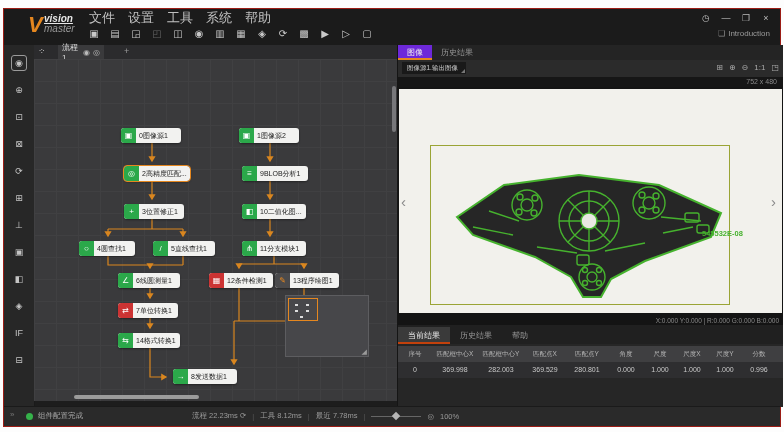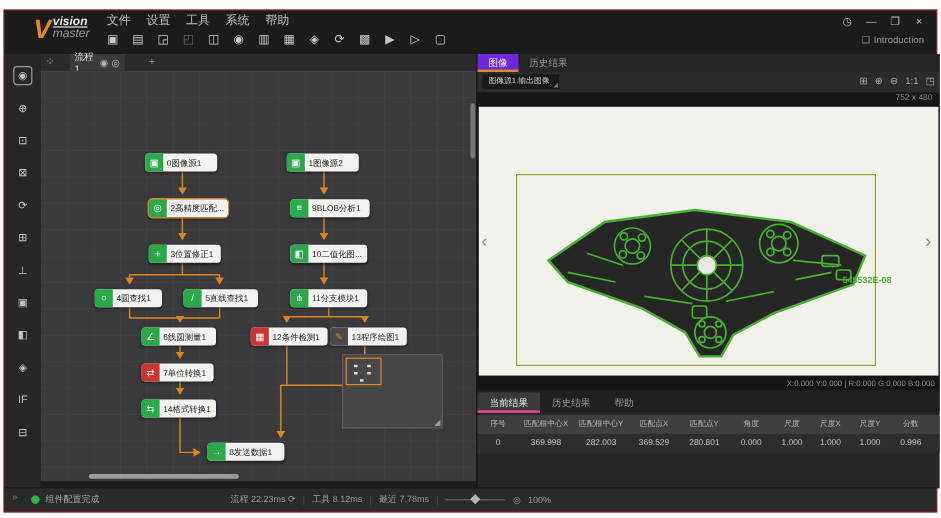--- a/index.html
+++ b/index.html
@@ -7,21 +7,21 @@
          font-family:"Liberation Sans","DejaVu Sans",sans-serif;}
   .abs{position:absolute;}
   #win{left:3px;top:8px;width:778px;height:419px;background:#1d1d1d;border:1px solid #9b1c15;box-sizing:border-box;}
 
   
   #titlebar{left:0;top:0;width:100%;height:36px;background:#1b1b1b;}
   #logo-v{left:24px;top:3px;font-style:italic;font-weight:bold;font-size:22px;color:#e5871f;line-height:26px;}
   .logo-txt{left:40px;font-style:italic;color:#e8e8e8;font-size:10px;font-weight:bold;line-height:10px;}
   #logo-sub{color:#9a9a9a;font-weight:normal;}
   #menus{left:85px;top:2px;height:13px;display:flex;gap:13px;}
-  .menu-item{color:#c0c0c0;font-size:10px;line-height:13px;cursor:default;}
+  .menu-item{color:#c0c0c0;font-size:13px;line-height:13px;cursor:default;}
   #toolbar{left:83px;top:16px;height:18px;display:flex;gap:7px;align-items:center;}
   .tbicon{width:14px;height:14px;color:#c9c9c9;font-size:10px;line-height:14px;text-align:center;}
   .tbicon.dim{color:#666;}
   #winctl{right:8px;top:3px;display:flex;gap:8px;}
   .wcbtn{color:#bbb;font-size:9px;width:12px;text-align:center;line-height:12px;}
   #intro{right:10px;top:20px;color:#9a9a9a;font-size:8px;}
   #intro .ic{color:#8a8a8a;margin-right:3px;}
 
   
   #sidebar{left:0;top:36px;width:30px;height:362px;background:#272727;border-right:1px solid #1a1a1a;}
@@ -69,21 +69,21 @@
   #vimage{left:1px;top:2px;width:383px;height:224px;background:#f2f1ec;}
   #roi{left:31px;top:56px;width:300px;height:160px;border:1px solid #9aa435;box-sizing:border-box;}
   #prev{left:2px;top:104px;color:#8a8a8a;font-size:15px;}
   #next{left:372px;top:104px;color:#8a8a8a;font-size:15px;}
   #matchlabel{left:303px;top:140px;color:#46b22e;font-size:7.5px;font-weight:bold;}
   #pixreadout{right:4px;bottom:1px;color:#8a8a8a;font-size:6.5px;}
 
   
   #resulttabs{left:0;top:280px;width:100%;height:19px;background:#202020;display:flex;align-items:flex-end;}
   .restab{padding:0 10px;font-size:8px;line-height:17px;color:#9a9a9a;height:17px;}
-  .restab.active{background:#3a3a3a;color:#eee;border-bottom:2px solid #ec4899;box-sizing:border-box;}
+  .restab.active{background:#3a3a3a;color:#eee;border-bottom:2px solid #c2410c;box-sizing:border-box;}
   #thead{left:0;top:301px;width:100%;height:16px;background:#3f3f41;display:flex;}
   #thead span{color:#b5b5b5;font-size:6.5px;line-height:16px;text-align:center;flex:none;overflow:hidden;}
   .trow{position:absolute;left:0;width:100%;height:16px;background:#2e2e30;display:flex;}
   .trow span{color:#c9c9c9;font-size:7px;line-height:16px;text-align:center;flex:none;}
 
   
   #statusbar{left:0;bottom:0;width:100%;height:19px;background:#2a2a2a;border-top:1px solid #1a1a1a;}
   #expander{left:6px;top:3px;color:#777;font-size:8px;}
   #runled{left:22px;top:6px;width:7px;height:7px;border-radius:50%;background:#35b24a;}
   #statusmsg{left:34px;top:4px;color:#a8a8a8;font-size:7.5px;}

